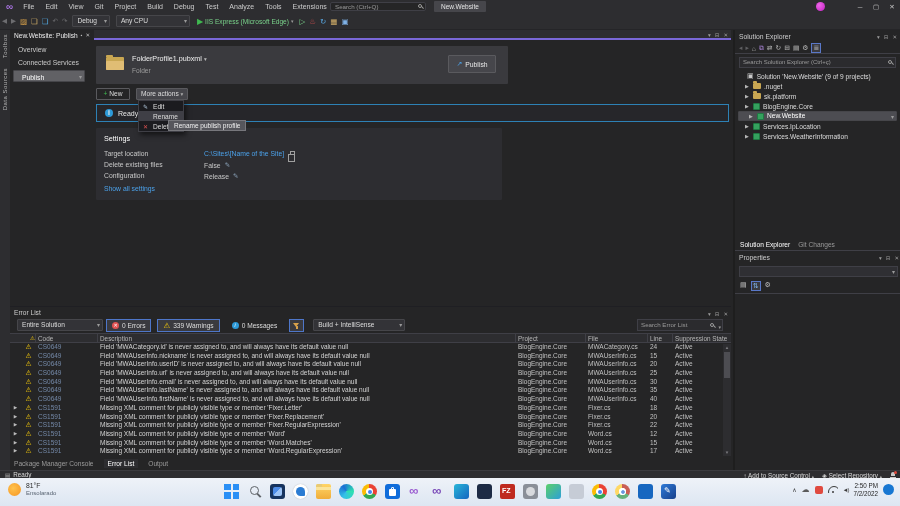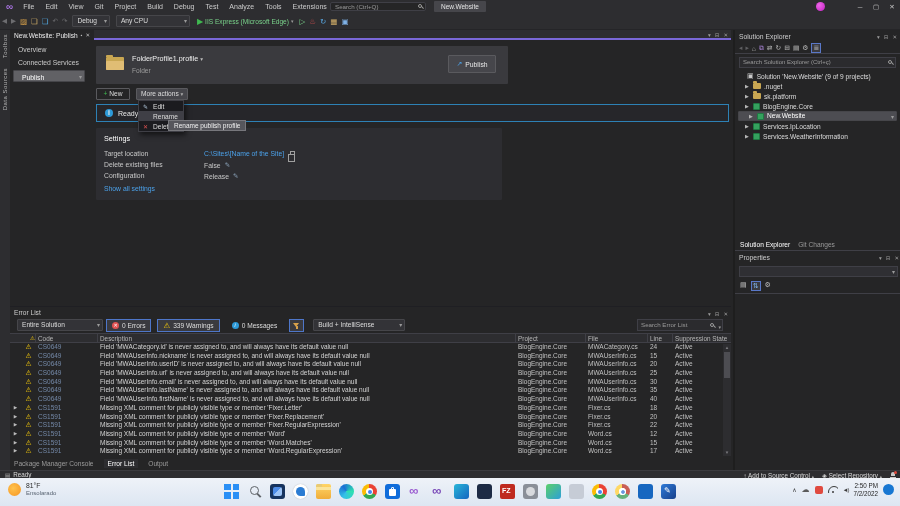--- a/index.html
+++ b/index.html
@@ -287,21 +287,21 @@
     <div id="pubnav">
         <div class="nav-item">Overview</div>
         <div class="nav-item">Connected Services</div>
         <div class="nav-item sel">Publish</div>
       </div>
 
     <div id="pubmain">
       <div id="profile-card">
         <div class="bigfold"></div>
         <div id="profile-name">
-          <span>FolderProfile1.profile</span> <span class="car">▾</span>
+          <span>FolderProfile1.pubxml</span> <span class="car">▾</span>
         </div>
         <div id="profile-type">Folder</div>
         <div id="publish-btn">
           <span class="parrow">↗</span>
           <span>Publish</span>
         </div>
       </div>
 
       <div id="new-btn"><b>+</b> <span>New</span></div>
       <div id="more-btn"><span>More actions</span> <span class="car">▾</span></div>

